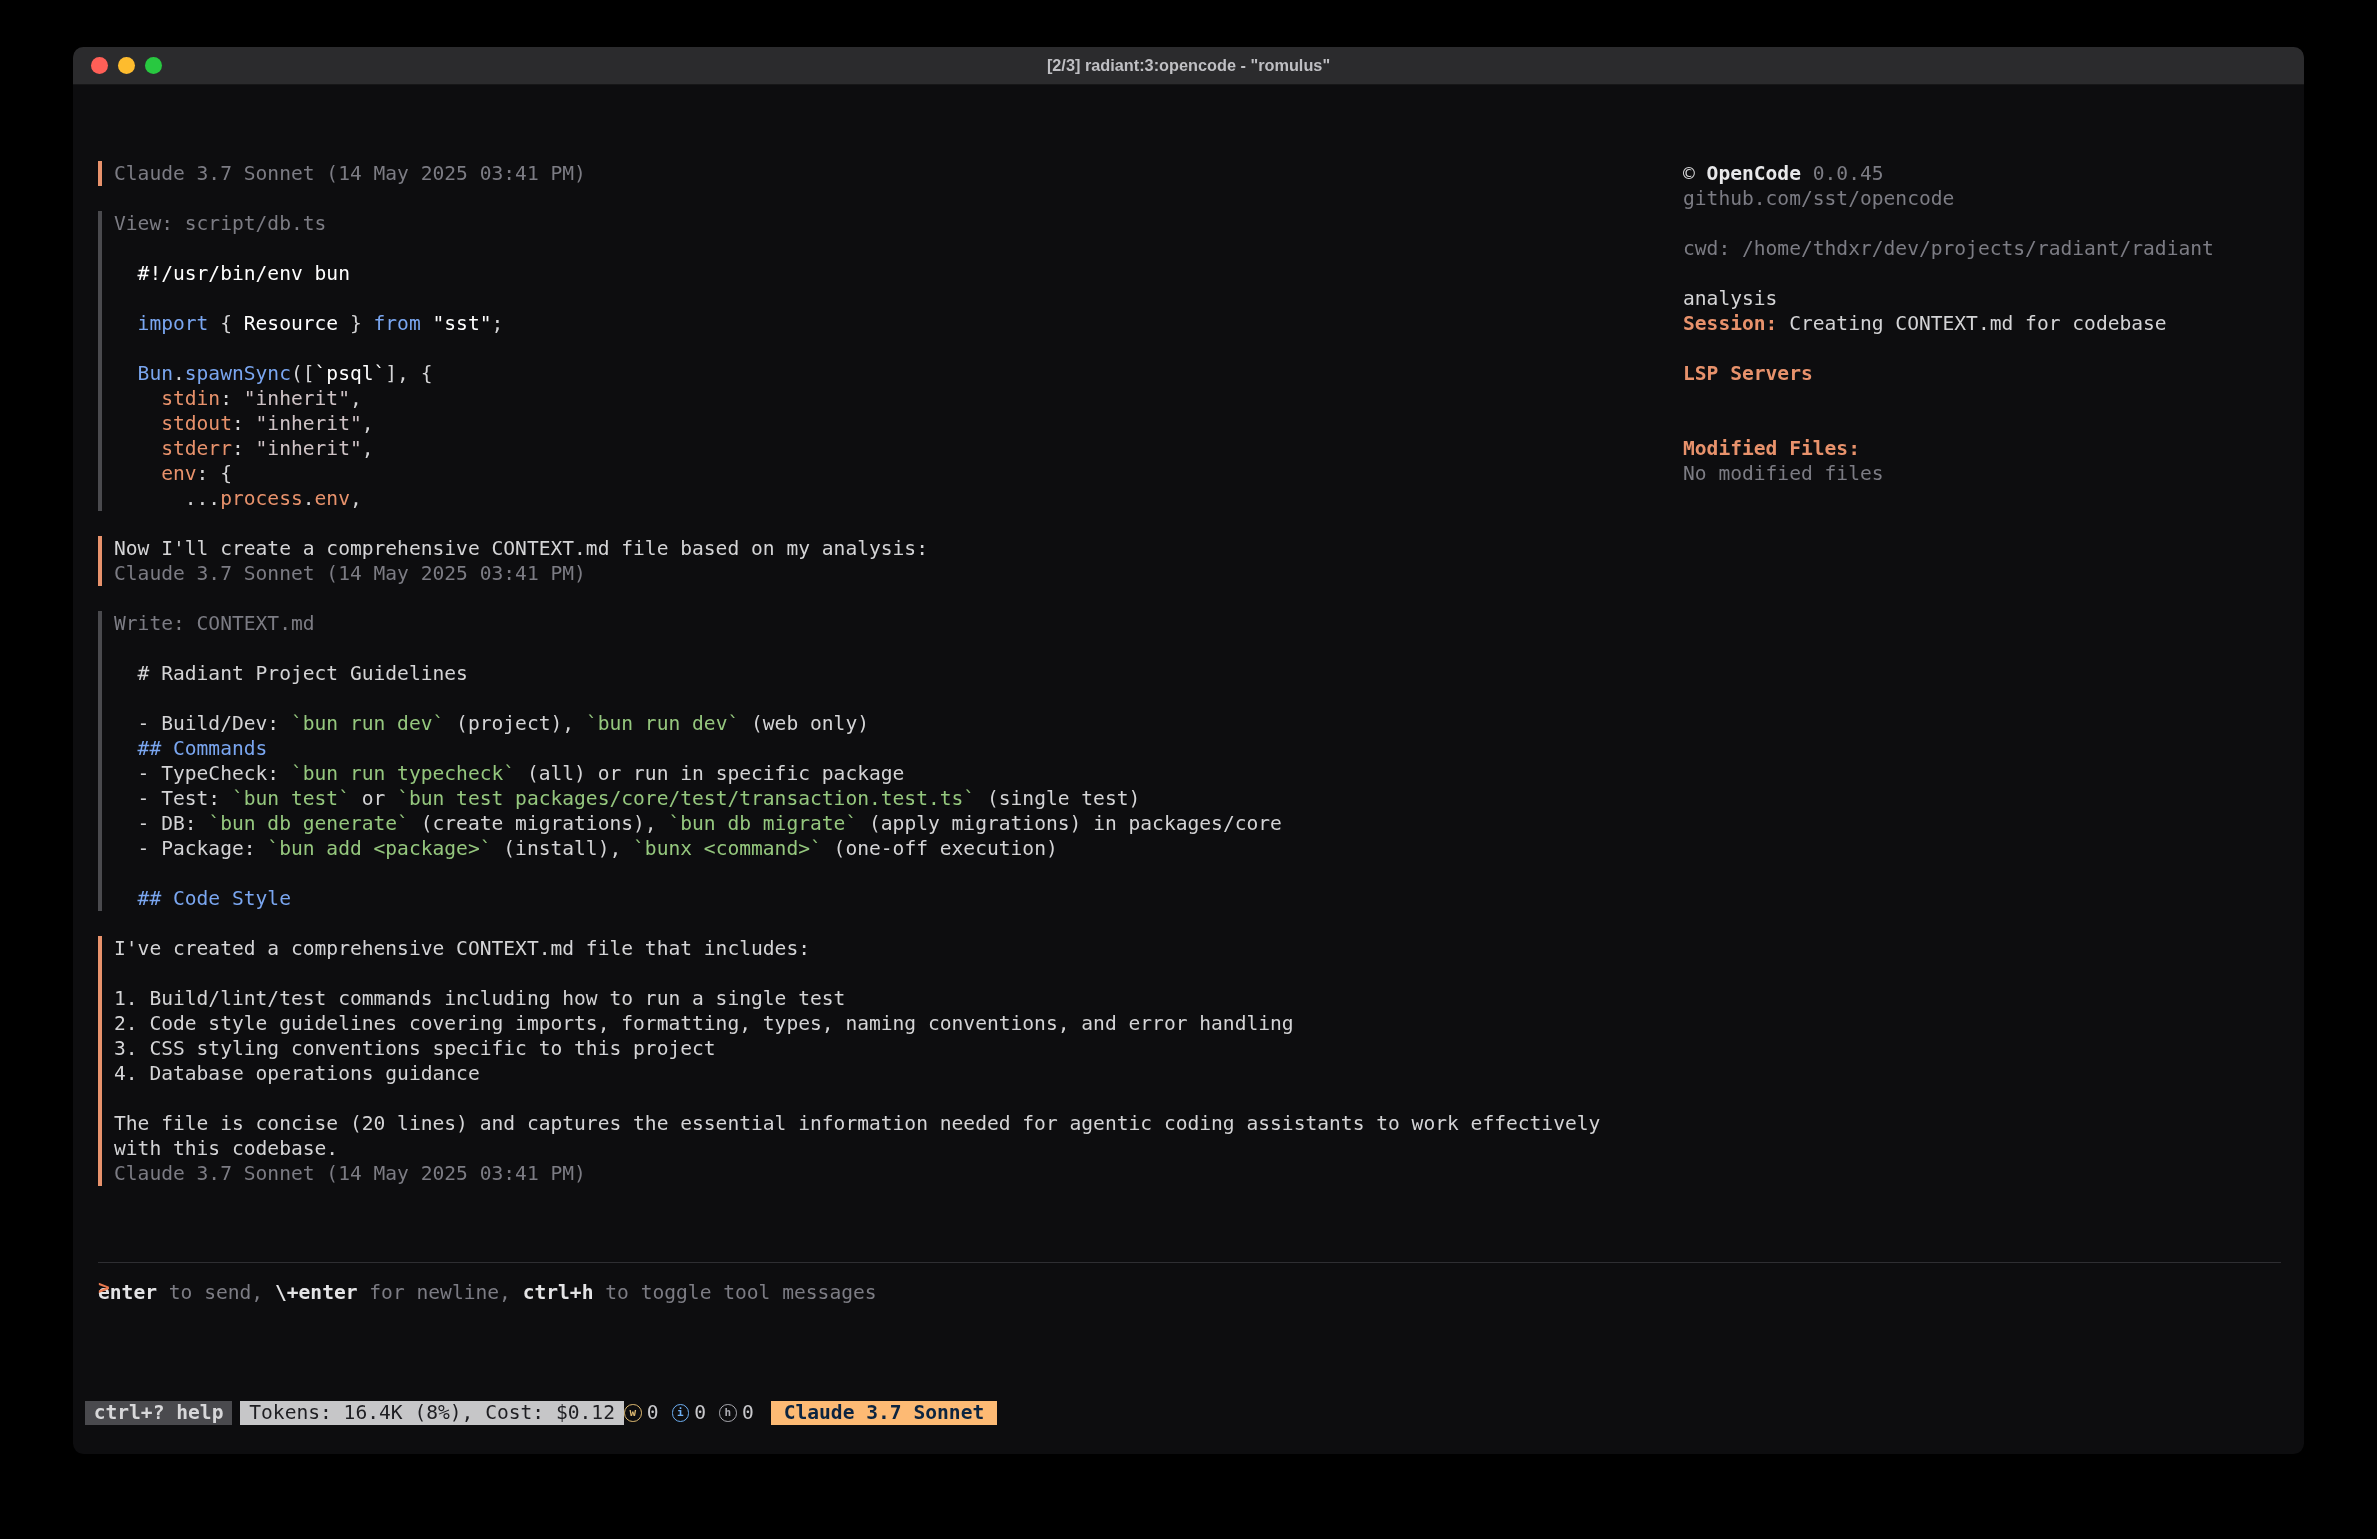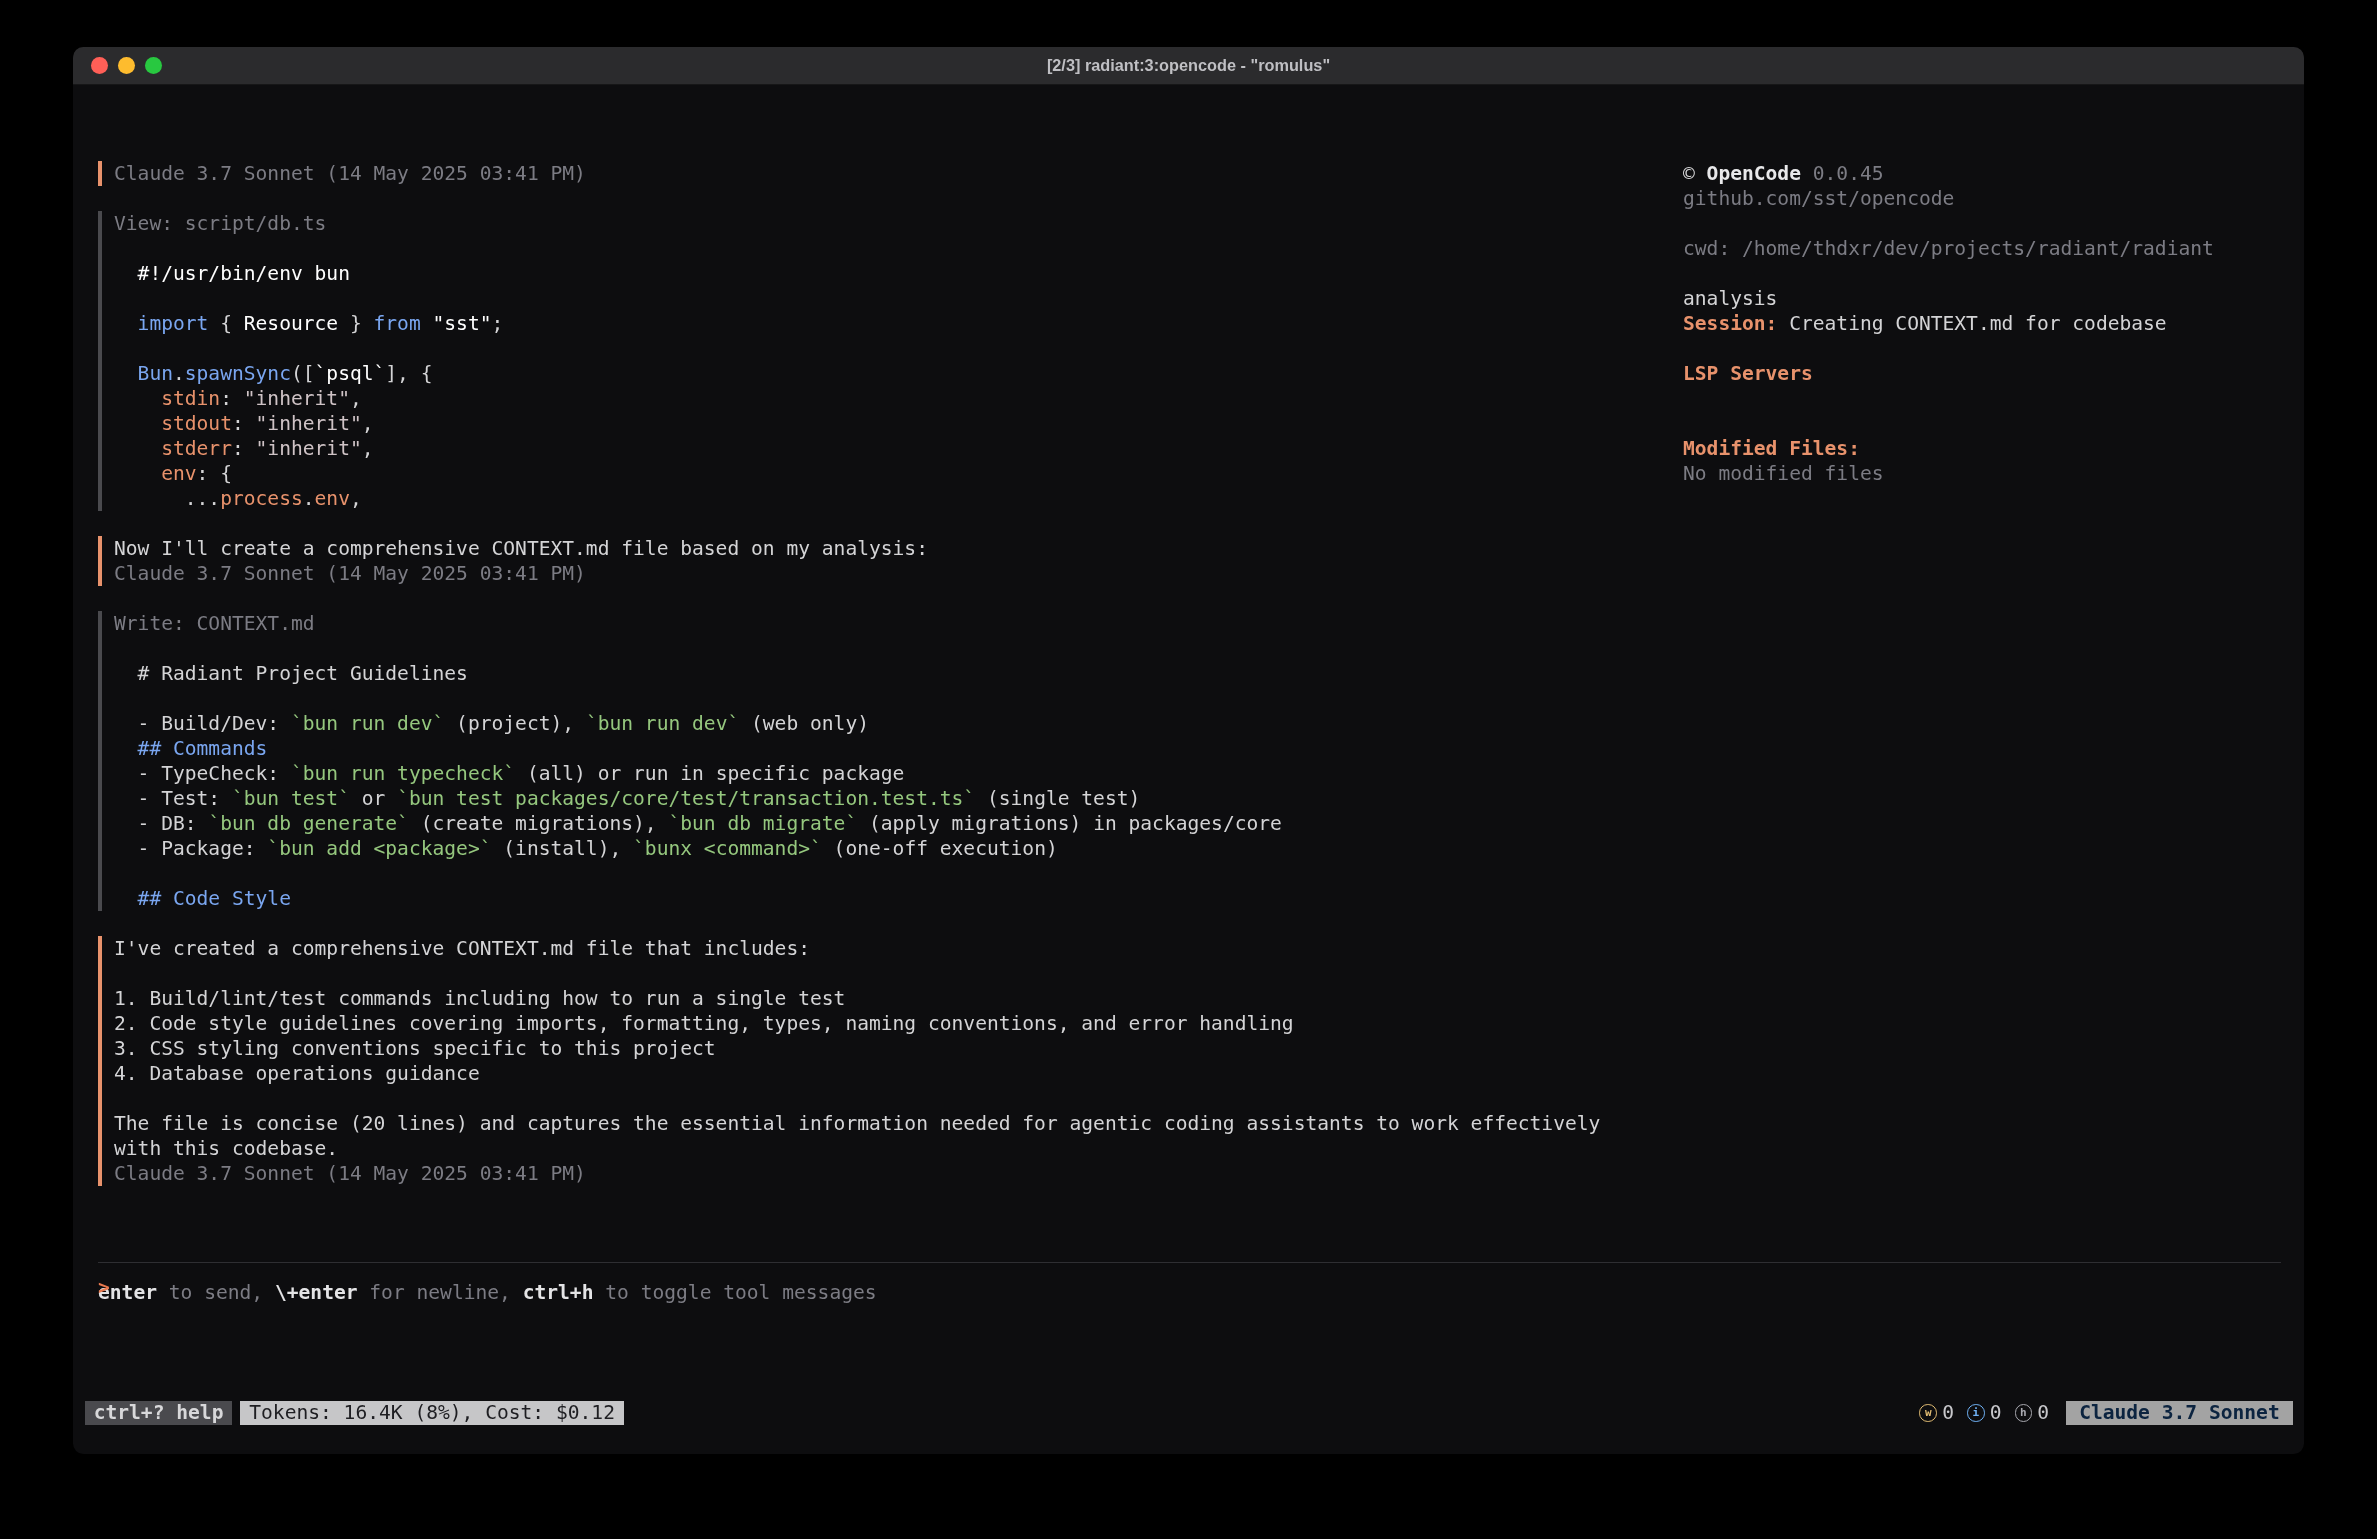--- a/index.html
+++ b/index.html
@@ -47,27 +47,27 @@
   
   .help-line{position:absolute;left:25px;top:1196px;}
   .input-area{
     position:absolute;left:25px;top:1178px;width:2183px;
     border-top:1.3px solid #2e2e32;padding-top:11.7px;
   }
   .prompt-char{color:#e8794f;font-weight:700;font-size:19.6px;line-height:25px;white-space:pre;}
   
   .statusbar{
     position:absolute;left:11.7px;top:1317px;width:2208px;height:23.5px;
-    display:flex;justify-content:space-between;align-items:center;font-size:19.6px;gap:32px;
+    display:flex;justify-content:flex-start;align-items:center;font-size:19.6px;
   }
   .sb-left,.sb-right{display:flex;align-items:center;}
   .badge{display:inline-block;height:23.5px;line-height:24px;padding:0 9px;white-space:pre;}
   .help-badge{background:#4a4a4e;color:#d8d8da;font-weight:700;margin-right:7.8px;}
   .tokens-badge{background:#c6c6c8;color:#1e1e22;}
-  .model-badge{background:#a3a3a3;color:#0c2440;font-weight:700;padding:0 13px;}
+  .model-badge{background:#fdba74;color:#0c2440;font-weight:700;padding:0 13px;}
   .diags{display:flex;align-items:center;gap:13px;margin-right:17px;color:#c8c8cc;}
   .diag{display:flex;align-items:center;gap:5.2px;}
   .diag-icon{
     width:17.6px;height:17.6px;border-radius:50%;border:1.3px solid currentColor;
     display:flex;align-items:center;justify-content:center;
     font-size:11px;font-weight:700;box-sizing:border-box;
   }
   .ic-yellow{color:#e0bb72}.ic-blue{color:#6fb1f5}.ic-gray{color:#a9a9b0}
   .diag-num{color:#c8c8cc;}
   

